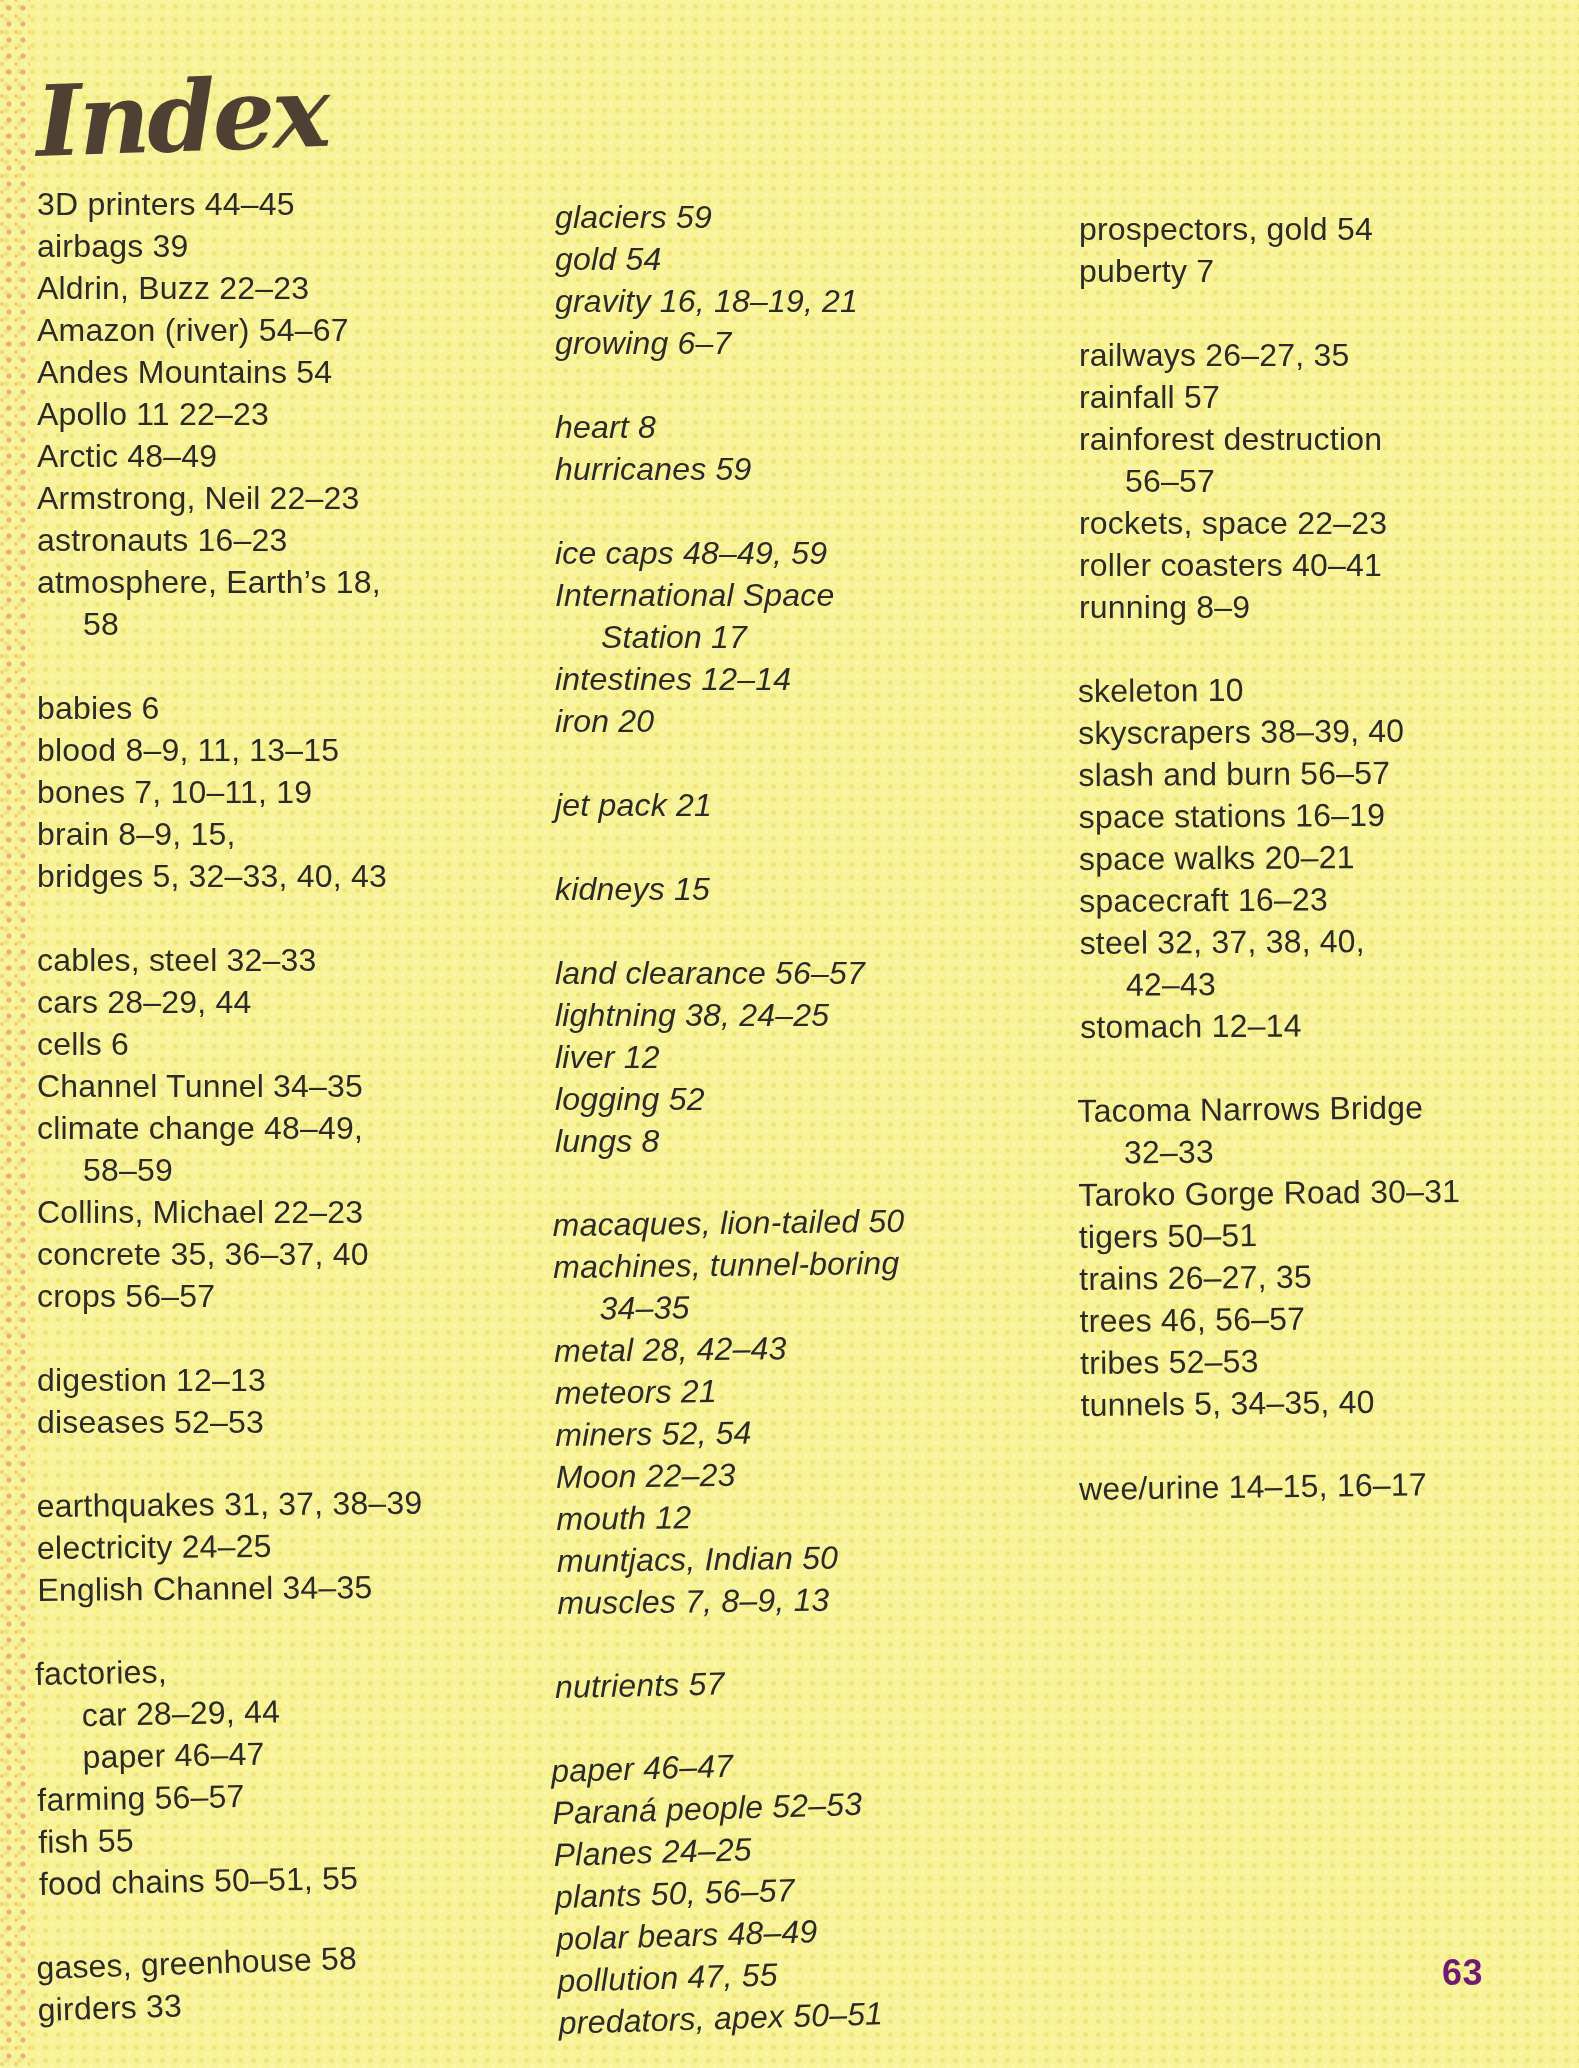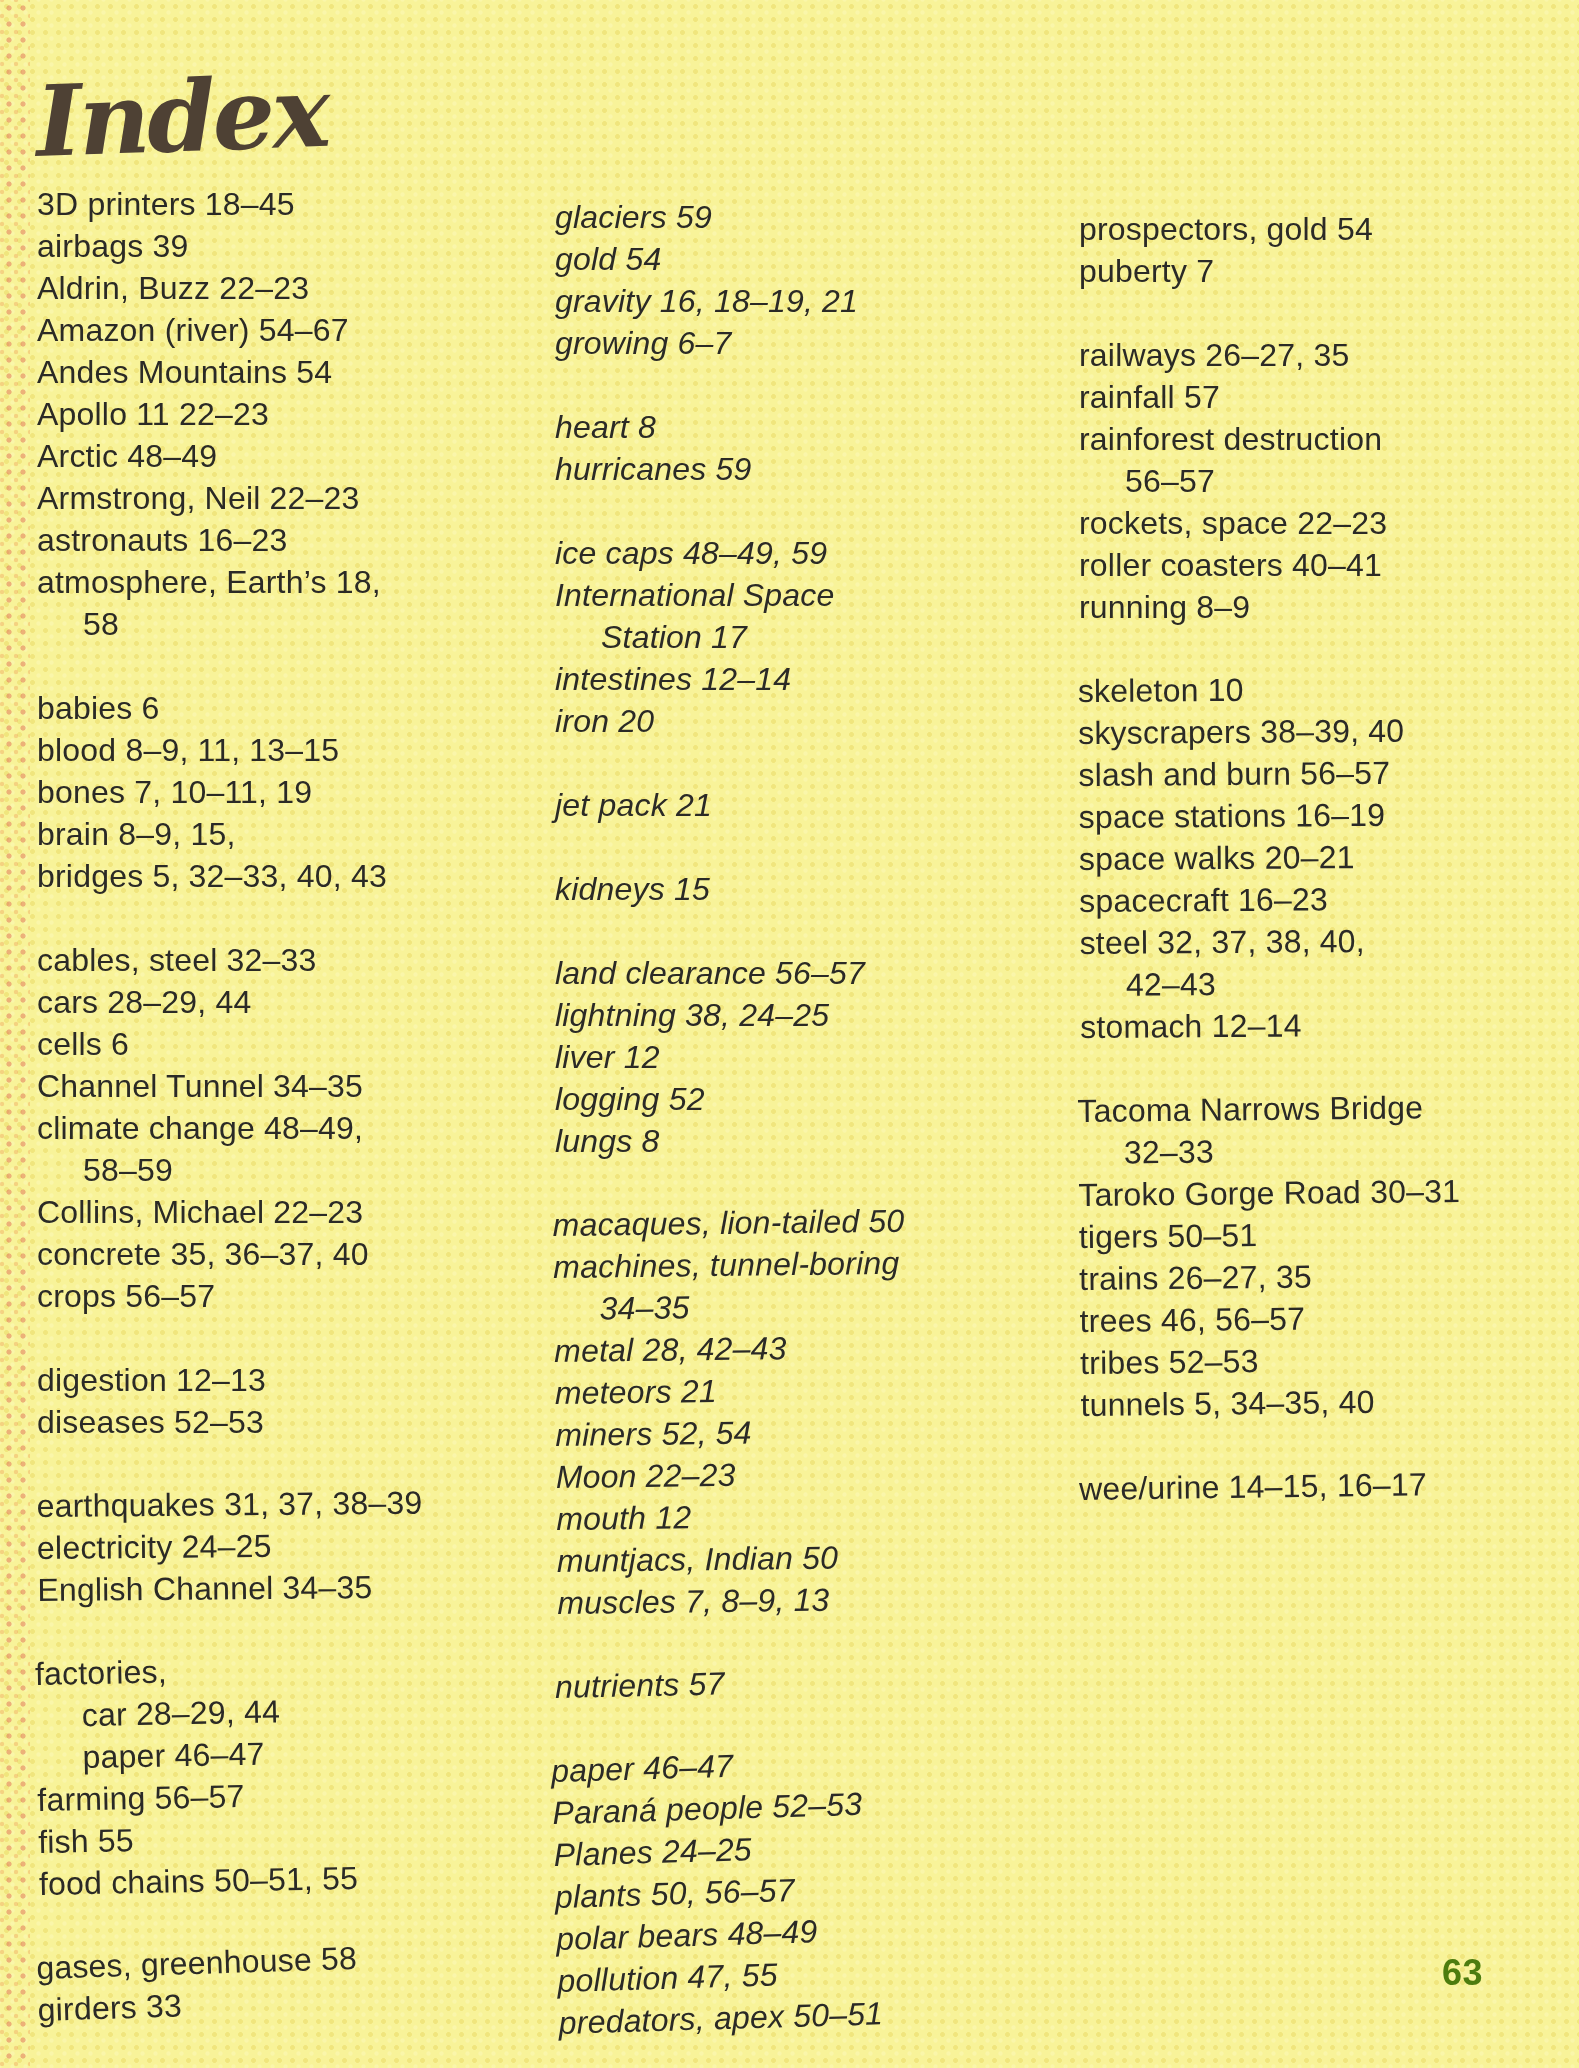--- a/index.html
+++ b/index.html
@@ -59,35 +59,35 @@
   #col1 .group:nth-child(6) { transform: rotate(-1.1deg); }
   #col1 .group:nth-child(7) { transform: rotate(-1.8deg); }
   #col2 .group:nth-child(7) { transform: rotate(-0.7deg); }
   #col2 .group:nth-child(8) { transform: rotate(-1.2deg); }
   #col2 .group:nth-child(9) { transform: rotate(-1.7deg); }
   #col3 .group:nth-child(3) { transform: rotate(-0.4deg); }
   #col3 .group:nth-child(4) { transform: rotate(-0.6deg); }
   #col3 .group:nth-child(5) { transform: rotate(-0.8deg); }
   .page-number {
     position: absolute; right: 96px; top: 1952px;
-    font-size: 36px; font-weight: bold; color: #4d7c0f;
+    font-size: 36px; font-weight: bold; color: #701a75;
     letter-spacing: 0.5px;
   }
 </style>
 </head>
 <body>
 
 <div class="halftone"></div>
 <div class="edge-strip"></div>
 
 <h1 class="title">Index</h1>
 
 <div class="col" id="col1">
     <div class="group">
-      <div class="line">3D printers 18–45</div>
+      <div class="line">3D printers 44–45</div>
       <div class="line">airbags 39</div>
       <div class="line">Aldrin, Buzz 22–23</div>
       <div class="line">Amazon (river) 54–67</div>
       <div class="line">Andes Mountains 54</div>
       <div class="line">Apollo 11 22–23</div>
       <div class="line">Arctic 48–49</div>
       <div class="line">Armstrong, Neil 22–23</div>
       <div class="line">astronauts 16–23</div>
       <div class="line">atmosphere, Earth’s 18,</div>
       <div class="line indent">58</div>

